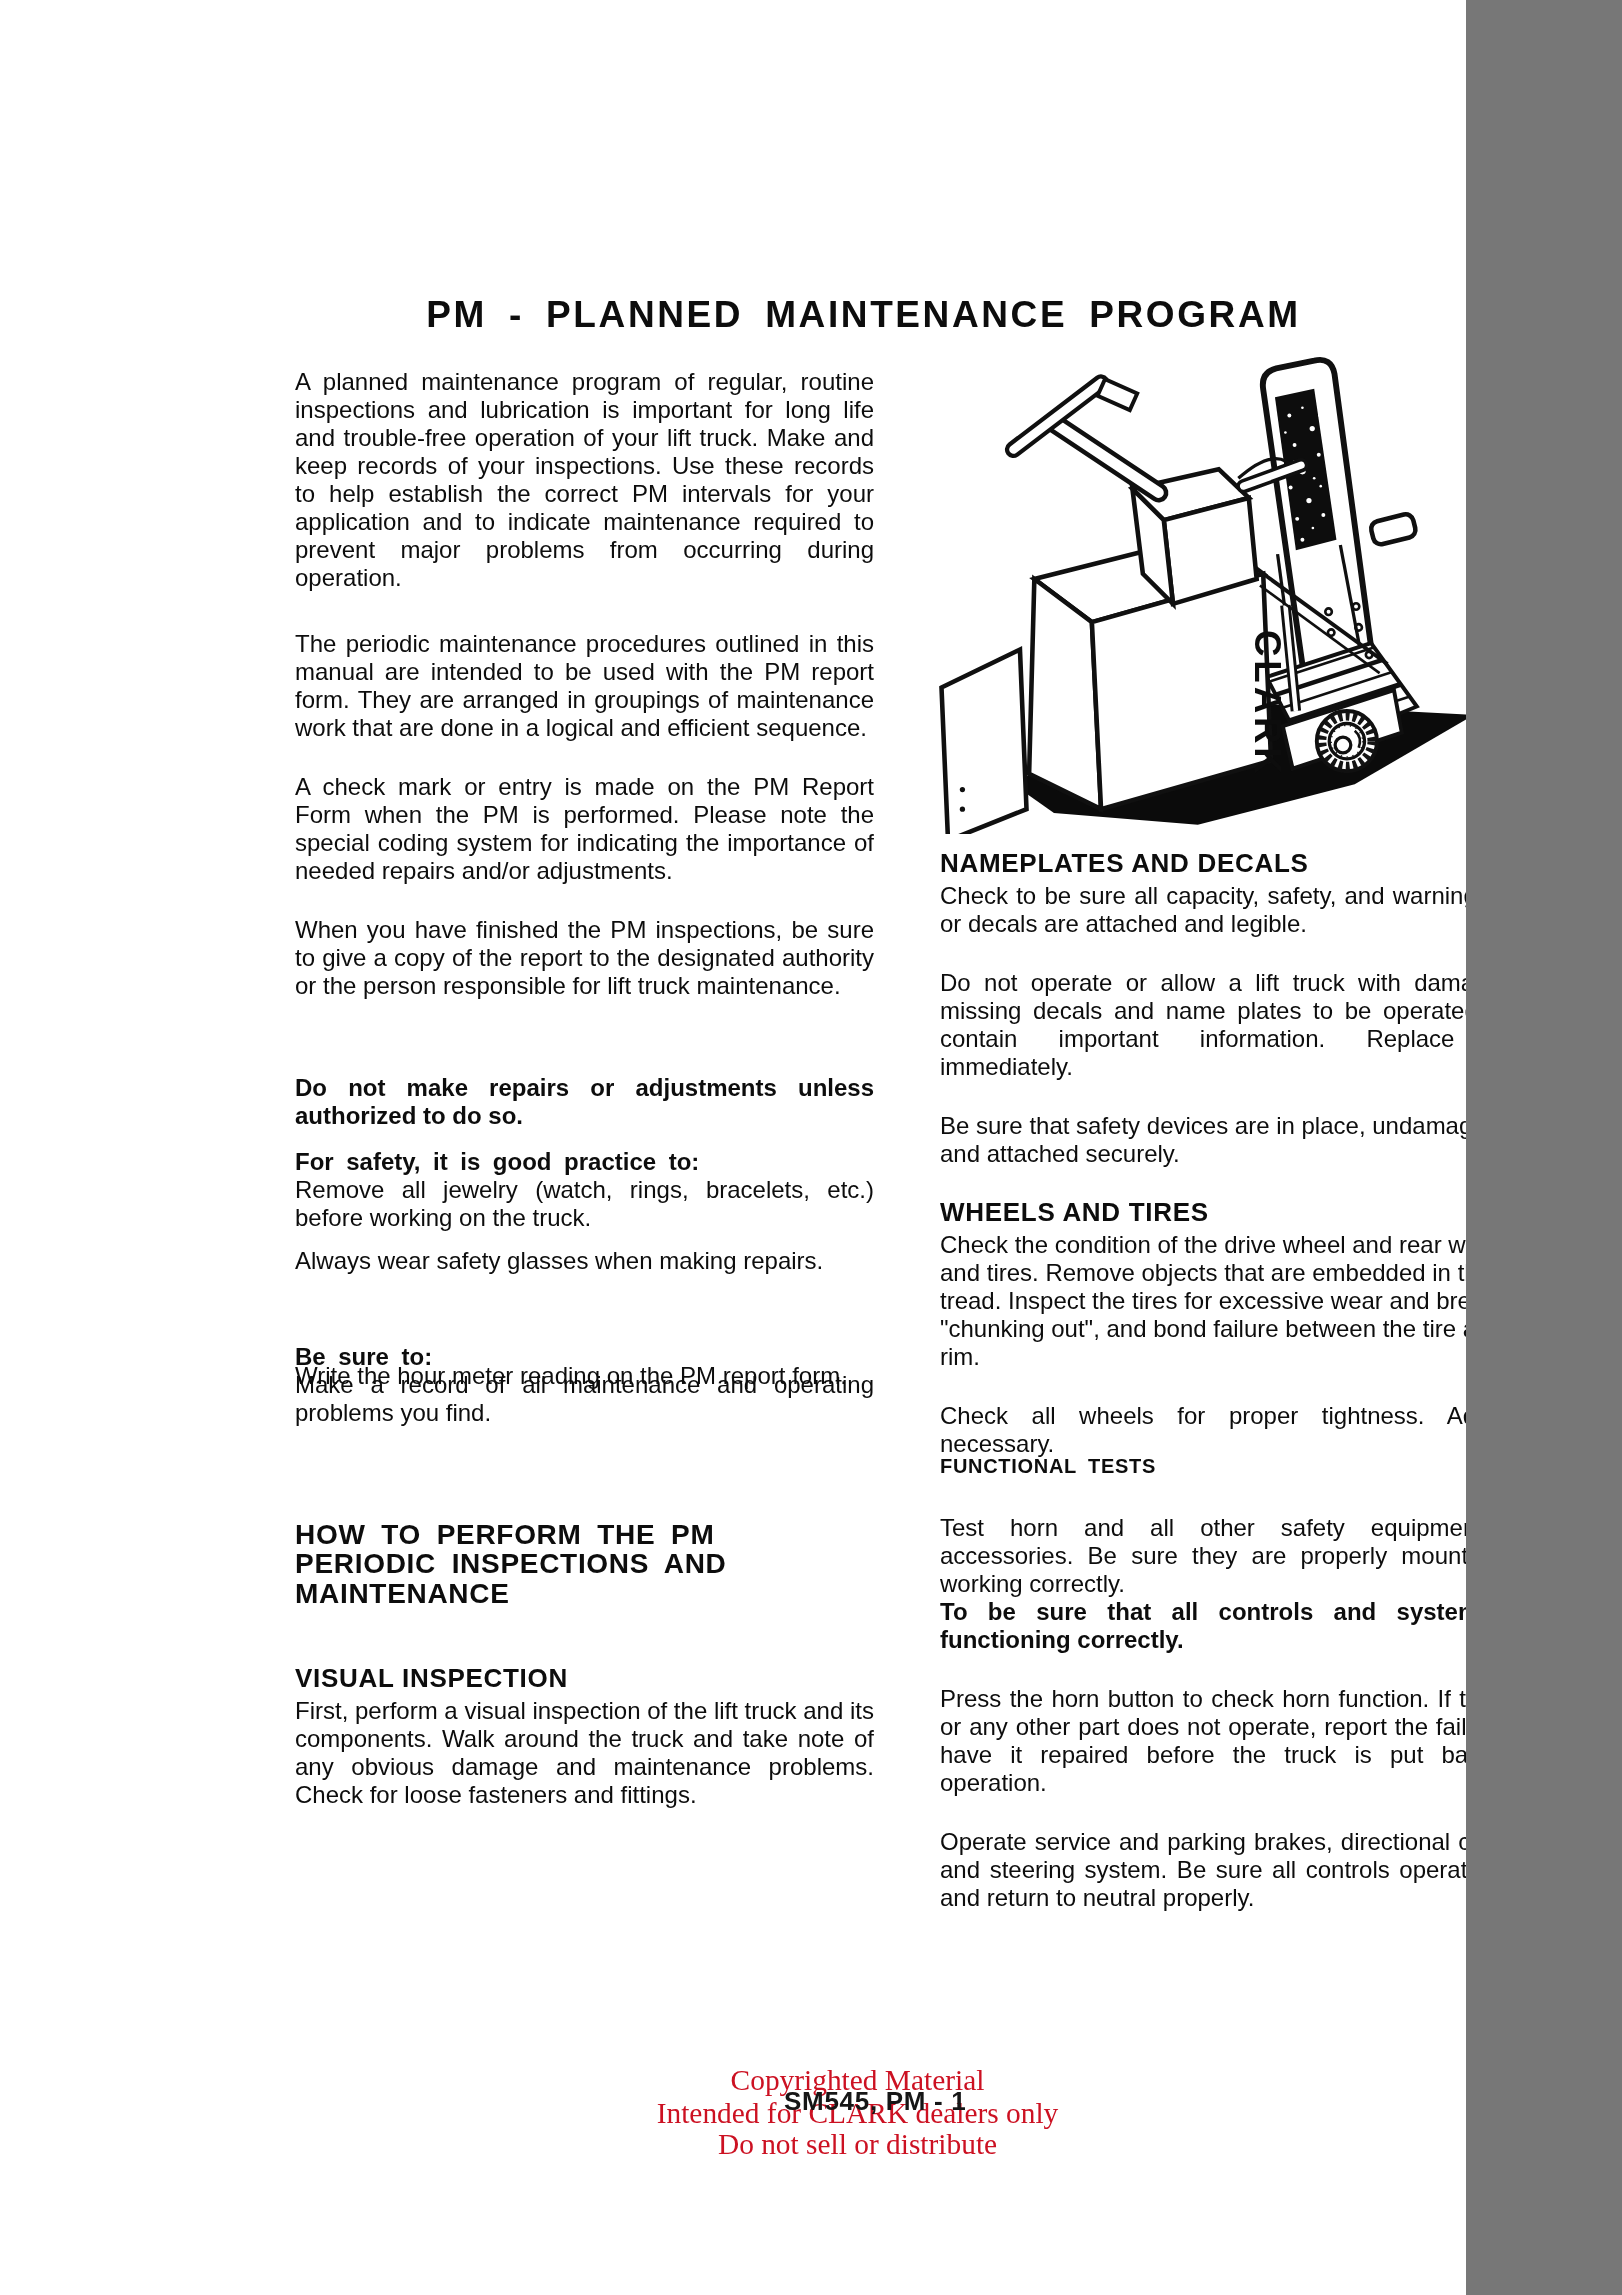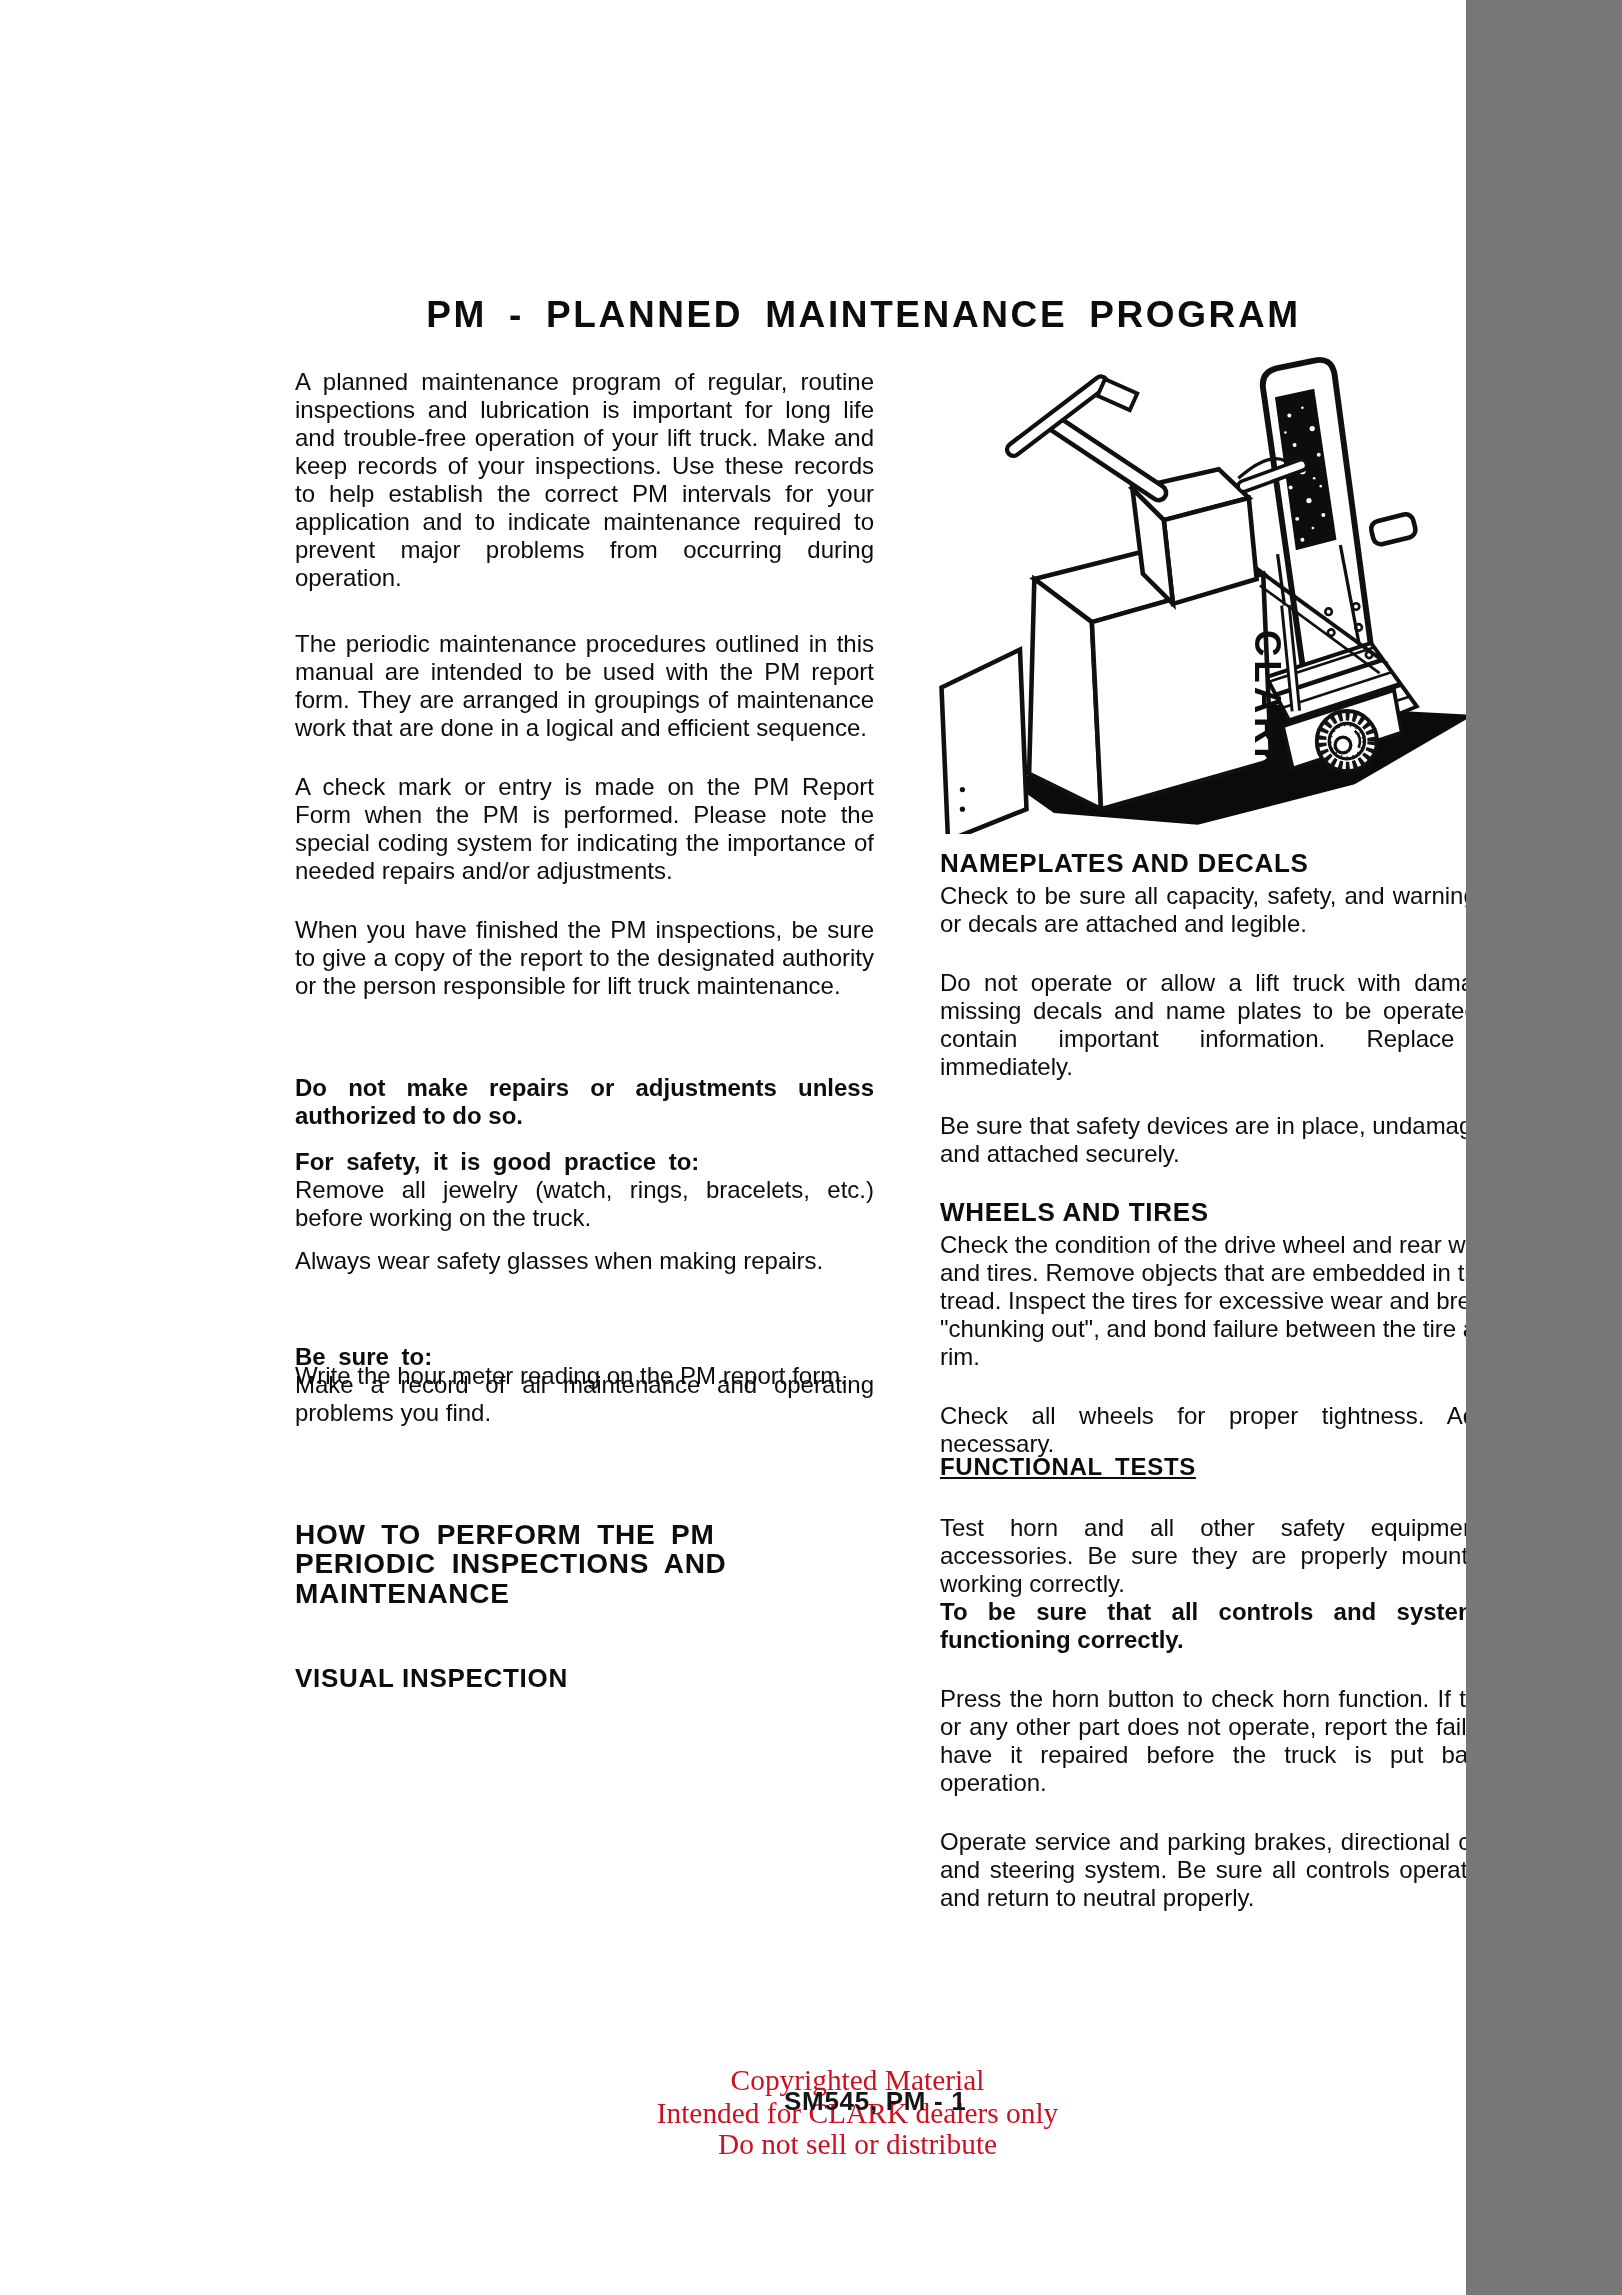--- a/index.html
+++ b/index.html
@@ -17,21 +17,21 @@
   .block { position:absolute;margin-left:48px; }
   .colL { left:247px;  width:579px; }
   .colR { left:892px; width:609px; }
   .p { font-size:24px; line-height:28px; margin:0; }
   .just { text-align:justify; }
   .b { font-weight:700; }
   .wide { word-spacing:5.9px; }
   .gap { margin-top:31px; }
   .h-sub { font-size:26px; font-weight:700; letter-spacing:0.7px; line-height:29px; margin:0 0 3.9px 0; }
   .h-big { font-size:28px; font-weight:700; letter-spacing:0.7px; line-height:29.4px; word-spacing:7.2px; margin:0; }
-  .h-func { font-size:24px; font-weight:700; letter-spacing:0.7px; line-height:33px; margin:0 0 3.9px 0; word-spacing:5.2px;text-decoration:underline; }
+  .h-func { font-size:20px; font-weight:700; letter-spacing:0.7px; line-height:33px; margin:0 0 3.9px 0; word-spacing:5.2px; }
   .illu { position:absolute; left:936px; top:324px; width:589px; height:510px; }
   .wm {
     position:absolute; left:0; width:1623px; text-align:center;
     font-family:"Liberation Serif", serif; color:#cc1122;
     font-size:29.4px; line-height:30px; z-index:3;padding-left:46px;
   }
   .pageno {
     position:absolute; left:784px; top:2086px; z-index:4;
     font-size:26px; letter-spacing:0.7px; color:#161616; white-space:nowrap;font-weight:bold;
   }
@@ -73,20 +73,21 @@
   </div>
 
   <div class="block colL" style="top:1520px">
     <div class="h-big">HOW TO PERFORM THE PM</div>
     <div class="h-big">PERIODIC INSPECTIONS AND</div>
     <div class="h-big">MAINTENANCE</div>
   </div>
 
   <div class="block colL" style="top:1664px">
     <div class="h-sub">VISUAL INSPECTION</div>
+    <p class="p just">First, perform a visual inspection of the lift truck and its components.  Walk around the truck and take note of any obvious damage and maintenance problems.  Check for loose fasteners and fittings.</p>
   </div>
 
   <div class="block colR" style="top:849px">
     <div class="h-sub">NAMEPLATES AND DECALS</div>
     <p class="p just">Check to be sure all capacity, safety, and warning plates or decals are attached and legible.</p>
     <p class="p just gap">Do not operate or allow a lift truck with damaged or missing decals and name plates to be operated. They contain important information.  Replace them immediately.</p>
     <p class="p gap">Be sure that safety devices are in place, undamaged, and attached securely.</p>
   </div>
 
   <div class="block colR" style="top:1198px">

